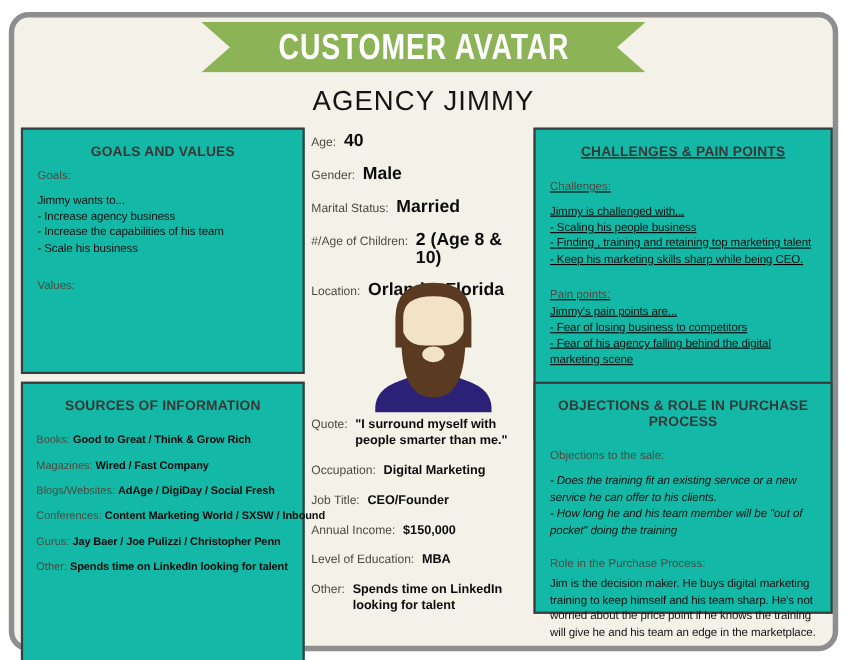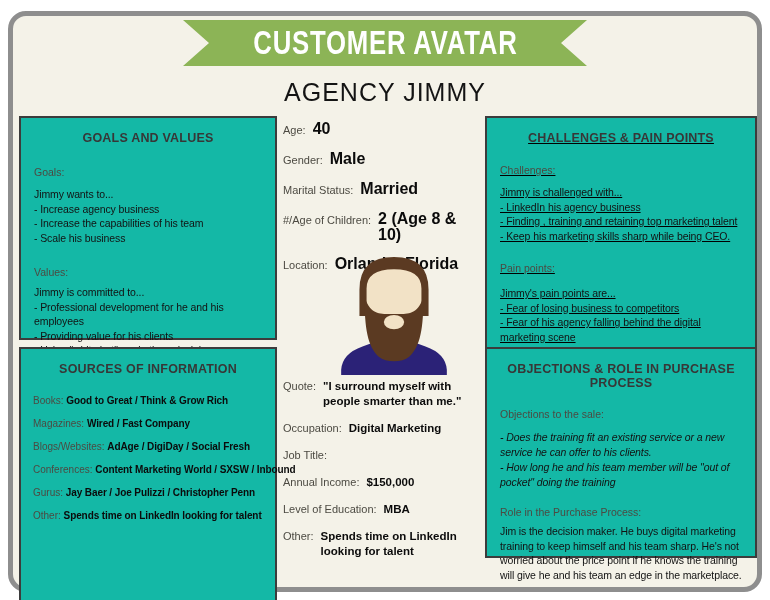--- a/index.html
+++ b/index.html
@@ -36,28 +36,28 @@
 
   .box-title {
     margin-top: 13px; text-align: center; font-size: 12.5px; font-weight: 700;
     color: #373737; letter-spacing: 0.2px;
   }
   .box-body { padding: 0 13px; }
   .field-label { font-size: 10.5px; color: #4c4a42; }
   .para { font-size: 10.5px; line-height: 14.5px; color: #121212; letter-spacing: -0.1px; }
 
   .box-goals .field-label, .box-challenges .field-label, .box-objections .field-label { display: block; }
-  .lbl-goals      { margin-top: 21px; }
+  .lbl-goals      { margin-top: 9px; }
   .para-goals     { margin-top: 9px; }
   .lbl-values     { margin-top: 21px; }
   .para-values    { margin-top: 7px; }
   .lbl-challenges { margin-top: 19px; }
   .para-challenges{ margin-top: 9px; }
   .lbl-pain       { margin-top: 19px; }
-  .para-pain      { margin-top: 12px; }
+  .para-pain      { margin-top: 2px; }
   .lbl-objections { margin-top: 18px; }
   .para-objections{ margin-top: 10px; font-style: italic; }
   .para-objections .para + .para { margin-top: 1px; }
   .lbl-role       { margin-top: 17px; }
   .para-role      { margin-top: 6px; }
 
   
   .sources-rows { margin-top: 18px; padding: 0 10px 0 12px; }
   .src-row { margin-top: 9px; font-size: 10px; white-space: nowrap; line-height: 14px; }
   .src-row .field-label { font-size: 10px; }
@@ -91,26 +91,20 @@
     <div class="box-title">GOALS AND VALUES</div>
     <div class="box-body">
       <span class="field-label lbl-goals">Goals:</span>
       <div class="para para-goals">
         <div>Jimmy wants to...</div>
         <div>- Increase agency business</div>
         <div>- Increase the capabilities of his team</div>
         <div>- Scale his business</div>
       </div>
       <span class="field-label lbl-values">Values:</span>
-      <div class="para para-values">
-        <div>Jimmy is committed to...</div>
-        <div>- Professional development for he and his employees</div>
-        <div>- Providing value for his clients</div>
-        <div>- Using "white hat" marketing principles</div>
-      </div>
     </div>
   </div>
 
   <div class="box box-sources">
     <div class="box-title">SOURCES OF INFORMATION</div>
     <div class="sources-rows">
       <div class="src-row">
         <span class="field-label">Books:</span>
         <span class="val">Good to Great / Think &amp; Grow Rich</span>
       </div>
@@ -136,21 +130,21 @@
       </div>
     </div>
   </div>
 
   <div class="box box-challenges">
     <div class="box-title">CHALLENGES &amp; PAIN POINTS</div>
     <div class="box-body">
       <span class="field-label lbl-challenges">Challenges:</span>
       <div class="para para-challenges">
         <div>Jimmy  is challenged with...</div>
-        <div>- LinkedIn his agency business</div>
+        <div>- Scaling his people business</div>
         <div>- Finding , training and retaining top marketing talent</div>
         <div>- Keep his marketing skills sharp while being CEO.</div>
       </div>
       <span class="field-label lbl-pain">Pain points:</span>
       <div class="para para-pain">
         <div>Jimmy's pain points are...</div>
         <div>- Fear of losing business to competitors</div>
         <div>- Fear of his agency falling behind the digital marketing scene</div>
       </div>
     </div>
@@ -213,20 +207,21 @@
     <div class="prof-row">
       <span class="field-label">Quote:</span>
         <span class="val">"I surround myself with people smarter than me."</span>
     </div>
     <div class="prof-row">
       <span class="field-label">Occupation:</span>
         <span class="val">Digital Marketing</span>
     </div>
     <div class="prof-row">
       <span class="field-label">Job Title:</span>
+        <span class="val">CEO/Founder</span>
     </div>
     <div class="prof-row">
       <span class="field-label">Annual Income:</span>
         <span class="val">$150,000</span>
     </div>
     <div class="prof-row">
       <span class="field-label">Level of Education:</span>
         <span class="val">MBA</span>
     </div>
     <div class="prof-row">

